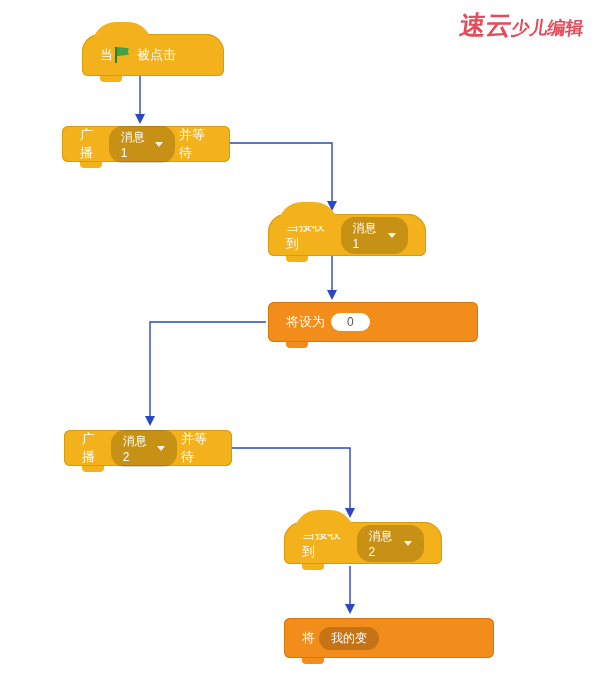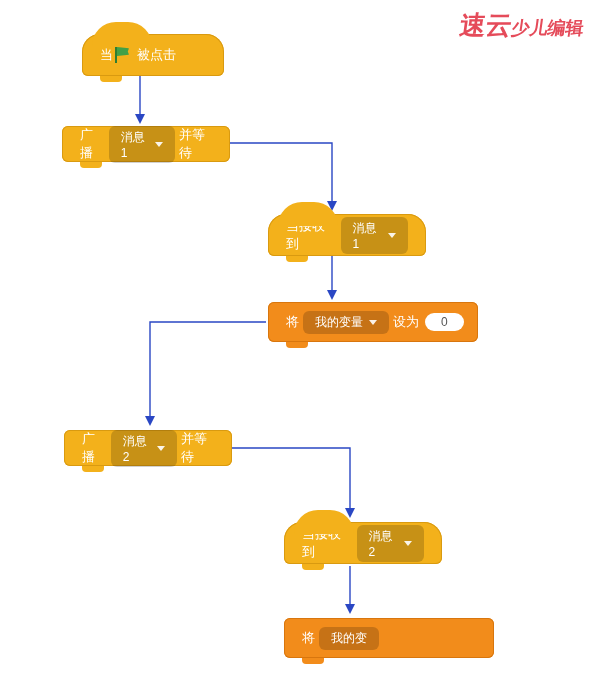--- a/index.html
+++ b/index.html
@@ -7,21 +7,21 @@
   .logo{position:absolute;top:8px;right:16px;font-family:"Brush Script MT","STKaiti",cursive;font-size:26px;font-weight:bold;color:#e54b5a;transform:skewX(-8deg);text-shadow:1px 1px 0 #fff}
   .logo .sm{font-size:18px}
   
   .blk{position:absolute;color:#fff;font-size:13px;display:flex;align-items:center;padding:0 14px 0 18px;box-sizing:border-box;border-radius:6px}
   .blk .notch{position:absolute;left:18px;bottom:-6px;width:22px;height:6px;background:inherit;border-radius:0 0 4px 4px}
   .blk .notchT{position:absolute;left:18px;top:-6px;width:22px;height:6px;background:#fff;border-radius:0 0 4px 4px}
   .hat{border-radius:18px 18px 6px 6px}
   .hat::before{content:"";position:absolute;top:-12px;left:10px;width:60px;height:24px;background:inherit;border-radius:60px 60px 0 0}
   .yel{background:#f3b11b;box-shadow:inset 0 0 0 1px #d99a10}
   .org{background:#f28c1b;box-shadow:inset 0 0 0 1px #d8760e}
-  .pill{background:rgba(0,0,0,0.18);border-radius:6px;padding:3px 12px;display:inline-flex;align-items:center;margin:16px 4px;font-size:12px}
+  .pill{background:rgba(0,0,0,0.18);border-radius:14px;padding:3px 12px;display:inline-flex;align-items:center;margin:16px 4px;font-size:12px}
   .tri{display:inline-block;margin-left:6px;width:0;height:0;border-left:4px solid transparent;border-right:4px solid transparent;border-top:5px solid #fff;opacity:.9}
   .oval{background:#fff;color:#555;border-radius:12px;padding:2px 16px;font-size:12px;margin-left:6px}
   .flag{display:inline-block;width:18px;height:18px;margin-right:6px;position:relative}
   .flag::before{content:"";position:absolute;left:2px;top:1px;width:2px;height:16px;background:#2f7d32}
   .flag::after{content:"";position:absolute;left:4px;top:1px;width:12px;height:9px;background:#43a047;border-radius:0 2px 2px 0;clip-path:polygon(0 0,100% 15%,90% 50%,100% 85%,0 100%)}
   
   svg.arrows{position:absolute;top:0;left:0;width:600px;height:681px;pointer-events:none}
   svg.arrows path{stroke:#2a47c4;stroke-width:1.4;fill:none}
   svg.arrows polygon{fill:#2a47c4}
 </style>
@@ -78,24 +78,20 @@
     <span class="pill">
         <span>消息1</span>
         <span class="tri"></span>
       </span>
     <span class="notch"></span>
   </div>
 
   <div class="blk org" style="left:268px;top:302px;width:210px;height:40px">
     <span class="notchT"></span>
     <span>将</span>
-    <span class="pill">
-        <span>我的变量</span>
-        <span class="tri"></span>
-      </span>
     <span>设为</span>
     <span class="oval">0</span>
     <span class="notch"></span>
   </div>
 
   <div class="blk yel" style="left:64px;top:430px;width:168px;height:36px">
     <span class="notchT"></span>
     <span>广播</span>
     <span class="pill">
         <span>消息2</span>

